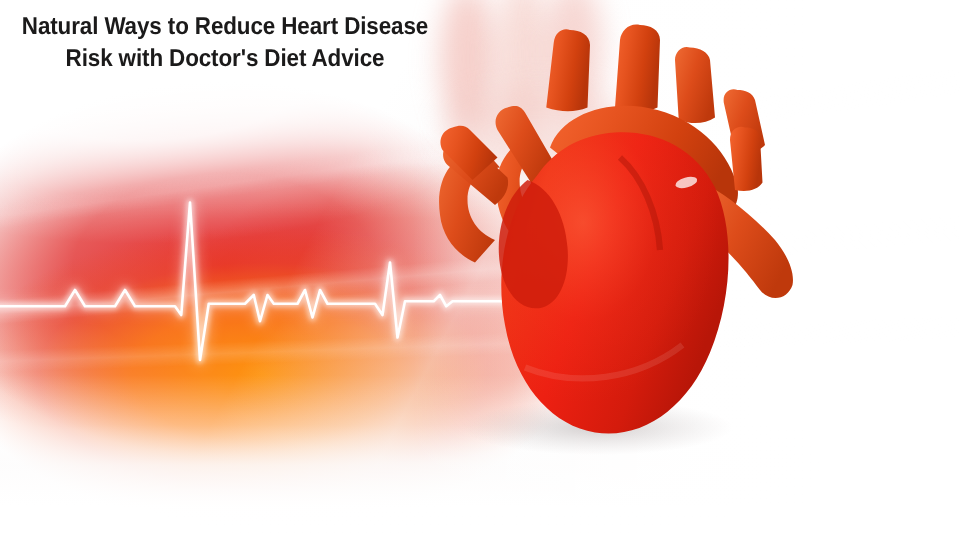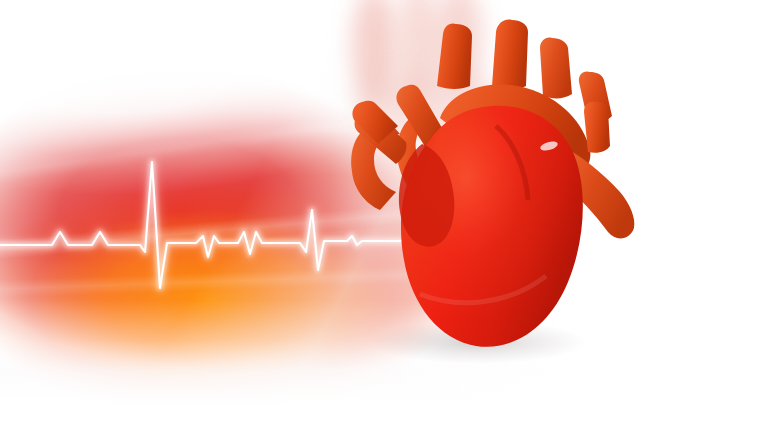--- a/index.html
+++ b/index.html
@@ -265,14 +265,18 @@
     <path d="M 122,150 C 104,164 96,192 100,218 C 104,242 118,256 134,252
              C 148,248 156,228 154,204 C 152,178 140,156 122,150 Z" fill="#cf1d0c" opacity=".85"></path>
 
     <path d="M 196,132 C 214,148 226,176 228,206" stroke="#a81406" stroke-width="5" fill="none" opacity=".45"></path>
 
     <ellipse cx="249" cy="152" rx="9" ry="4" fill="#ffffff" opacity=".75" transform="rotate(-16 249 152)"></ellipse>
 
     <path d="M 120,300 C 160,316 210,310 246,282" stroke="#ffffff" stroke-width="5" fill="none" opacity=".10"></path>
   </svg>
 
+  <div id="title">
+    <span class="line">Natural Ways to Reduce Heart Disease</span>
+    <span class="line">Risk with Doctor's Diet Advice</span>
+  </div>
 
 </div>
 
 </body></html>

